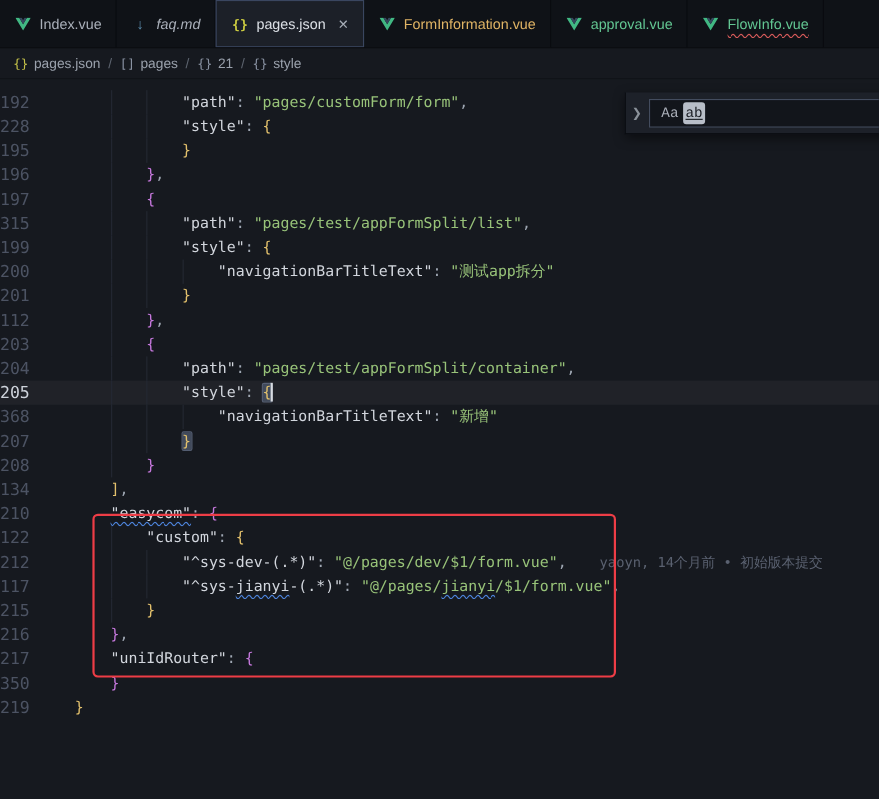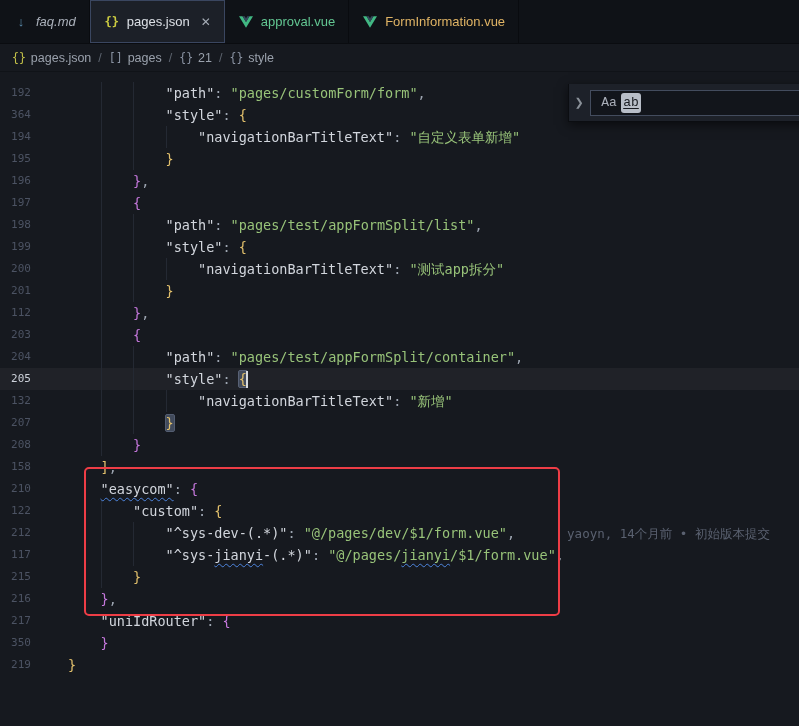--- a/index.html
+++ b/index.html
@@ -26,34 +26,34 @@
   .crumb{display:flex;align-items:center;gap:5px;cursor:pointer}
   .crumb .sym{font-family:"DejaVu Sans Mono",monospace;font-size:11.5px;color:#8a93a3}
   .crumb .sym.gold{color:#c5c249}
   .crumb-sep{margin:0 7px;color:#5d646f}
 
   
   .editor{position:relative;height:654px;background:#16191f;padding-top:10px;overflow:hidden}
   .code-line{display:flex;height:22px;line-height:22px;font-family:"DejaVu Sans Mono",monospace;font-size:13.5px}
   .code-line.active{background:rgba(255,255,255,.045)}
   .code-line.active .line-num{color:#cdd2da}
-  .line-num{flex:0 0 46px;text-align:center;padding-right:4px;color:#4c5363;font-size:11px;user-select:none}
+  .line-num{flex:0 0 46px;text-align:left;padding-right:4px;color:#4c5363;font-size:15px;user-select:none}
   .line-code{position:relative;flex:1;padding-left:22px;white-space:pre}
   .line-text{position:relative;z-index:1}
   .guide{position:absolute;top:0;bottom:0;width:1px;background:#242933;z-index:0}
 
   .tk-k{color:#d2d6dd}
   .tk-s{color:#98c379}
   .tk-p{color:#9fa7b3}
   .tk-g{color:#e2c06c}
   .tk-v{color:#c678dd}
   .tk-m{background:#414a5b;outline:1px solid rgba(135,150,180,.55);border-radius:1px}
   .tk-sq{text-decoration:underline wavy #4d84dd;text-decoration-thickness:1px;text-underline-offset:3px}
   .caret{display:inline-block;width:2px;height:17px;margin:0 -1px;background:#d7dbe0;vertical-align:middle;position:relative;top:-1px}
-  .blame{color:#5a6170;margin-left:52px;font-size:12.5px}
+  .blame{color:#5a6170;margin-left:30px;font-size:12.5px}
 
   
   .annotation-box{position:absolute;left:84px;top:395px;width:476px;height:149px;
                   border:2px solid #ee3d46;border-radius:5px;z-index:6;pointer-events:none}
 
   
   .find-widget{position:absolute;top:12px;left:568px;width:246px;height:38px;background:#1d2129;
                border:1px solid #0b0d11;border-top:none;box-shadow:0 3px 10px rgba(0,0,0,.55);
                display:flex;align-items:center;padding:0 6px 0 4px;gap:5px;z-index:7}
   .find-chevron{color:#8a9199;font-size:11px;cursor:pointer;width:12px;text-align:center}
@@ -65,52 +65,70 @@
             font-size:13px;border-radius:3px;cursor:pointer;flex:0 0 auto;
             font-family:Liberation Mono, monospace}
   .find-opt.word{text-decoration:underline;text-underline-offset:2px}
   .find-opt.on{background:#b8bec8;color:#171a20}
 </style>
 </head>
 <body>
 
 <div class="tabbar">
 
+  <div class="tab">
+    <span class="icon">
+      <svg width="14" height="12" viewBox="0 0 24 20">
+          <path d="M0 0 L12 20 L24 0 L18 0 L12 10 L6 0 Z" fill="#41b883"></path>
+          <path d="M6 0 L12 10 L18 0 L14.2 0 L12 3.8 L9.8 0 Z" fill="#35495e"></path>
+        </svg>
+    </span>
+    <span class="label">Index.vue</span>
+  </div>
 
   <div class="tab preview">
     <span class="icon md-glyph">↓</span>
     <span class="label">faq.md</span>
   </div>
 
   <div class="tab active">
     <span class="icon json-glyph">{}</span>
     <span class="label">pages.json</span>
     <span class="close-glyph">✕</span>
   </div>
 
+  <div class="tab modified">
+    <span class="icon">
+      <svg width="14" height="12" viewBox="0 0 24 20">
+          <path d="M0 0 L12 20 L24 0 L18 0 L12 10 L6 0 Z" fill="#41b883"></path>
+          <path d="M6 0 L12 10 L18 0 L14.2 0 L12 3.8 L9.8 0 Z" fill="#35495e"></path>
+        </svg>
+    </span>
+    <span class="label">FormInformation.vue</span>
+  </div>
+
   <div class="tab added">
     <span class="icon">
       <svg width="14" height="12" viewBox="0 0 24 20">
           <path d="M0 0 L12 20 L24 0 L18 0 L12 10 L6 0 Z" fill="#41b883"></path>
           <path d="M6 0 L12 10 L18 0 L14.2 0 L12 3.8 L9.8 0 Z" fill="#35495e"></path>
         </svg>
     </span>
     <span class="label">approval.vue</span>
   </div>
 
-  <div class="tab modified">
-    <span class="icon">
-      <svg width="14" height="12" viewBox="0 0 24 20">
-          <path d="M0 0 L12 20 L24 0 L18 0 L12 10 L6 0 Z" fill="#41b883"></path>
-          <path d="M6 0 L12 10 L18 0 L14.2 0 L12 3.8 L9.8 0 Z" fill="#35495e"></path>
-        </svg>
-    </span>
-    <span class="label">FormInformation.vue</span>
-  </div>
-
+  <div class="tab added">
+    <span class="icon">
+      <svg width="14" height="12" viewBox="0 0 24 20">
+          <path d="M0 0 L12 20 L24 0 L18 0 L12 10 L6 0 Z" fill="#41b883"></path>
+          <path d="M6 0 L12 10 L18 0 L14.2 0 L12 3.8 L9.8 0 Z" fill="#35495e"></path>
+        </svg>
+    </span>
+    <span class="label wavy">FlowInfo.vue</span>
+  </div>
 
 </div>
 
 <div class="breadcrumbs">
   <span class="crumb">
     <span class="sym gold">{}</span>
     <span>pages.json</span>
   </span>
   <span class="crumb-sep">/</span>
   <span class="crumb">
@@ -130,41 +148,37 @@
 </div>
 
 <div class="editor">
 
   <div>
       <div class="code-line">
         <div class="line-num">192</div>
         <div class="line-code"><span class="guide" style="left: calc(4ch + 22px);"></span><span class="guide" style="left: calc(8ch + 22px);"></span><span class="line-text">            <span class="tk-k">"path"</span><span class="tk-p">: </span><span class="tk-s">"pages/customForm/form"</span><span class="tk-p">,</span></span></div>
       </div>
       <div class="code-line">
-        <div class="line-num">364</div>
+        <div class="line-num">228</div>
         <div class="line-code"><span class="guide" style="left: calc(4ch + 22px);"></span><span class="guide" style="left: calc(8ch + 22px);"></span><span class="line-text">            <span class="tk-k">"style"</span><span class="tk-p">: </span><span class="tk-g">{</span></span></div>
-      </div>
-      <div class="code-line">
-        <div class="line-num">194</div>
-        <div class="line-code"><span class="guide" style="left: calc(4ch + 22px);"></span><span class="guide" style="left: calc(8ch + 22px);"></span><span class="guide" style="left: calc(12ch + 22px);"></span><span class="line-text">                <span class="tk-k">"navigationBarTitleText"</span><span class="tk-p">: </span><span class="tk-s">"自定义表单新增"</span></span></div>
       </div>
       <div class="code-line">
         <div class="line-num">195</div>
         <div class="line-code"><span class="guide" style="left: calc(4ch + 22px);"></span><span class="guide" style="left: calc(8ch + 22px);"></span><span class="line-text">            <span class="tk-g">}</span></span></div>
       </div>
       <div class="code-line">
         <div class="line-num">196</div>
         <div class="line-code"><span class="guide" style="left: calc(4ch + 22px);"></span><span class="line-text">        <span class="tk-v">}</span><span class="tk-p">,</span></span></div>
       </div>
       <div class="code-line">
         <div class="line-num">197</div>
         <div class="line-code"><span class="guide" style="left: calc(4ch + 22px);"></span><span class="line-text">        <span class="tk-v">{</span></span></div>
       </div>
       <div class="code-line">
-        <div class="line-num">198</div>
+        <div class="line-num">315</div>
         <div class="line-code"><span class="guide" style="left: calc(4ch + 22px);"></span><span class="guide" style="left: calc(8ch + 22px);"></span><span class="line-text">            <span class="tk-k">"path"</span><span class="tk-p">: </span><span class="tk-s">"pages/test/appFormSplit/list"</span><span class="tk-p">,</span></span></div>
       </div>
       <div class="code-line">
         <div class="line-num">199</div>
         <div class="line-code"><span class="guide" style="left: calc(4ch + 22px);"></span><span class="guide" style="left: calc(8ch + 22px);"></span><span class="line-text">            <span class="tk-k">"style"</span><span class="tk-p">: </span><span class="tk-g">{</span></span></div>
       </div>
       <div class="code-line">
         <div class="line-num">200</div>
         <div class="line-code"><span class="guide" style="left: calc(4ch + 22px);"></span><span class="guide" style="left: calc(8ch + 22px);"></span><span class="guide" style="left: calc(12ch + 22px);"></span><span class="line-text">                <span class="tk-k">"navigationBarTitleText"</span><span class="tk-p">: </span><span class="tk-s">"测试app拆分"</span></span></div>
       </div>
@@ -182,33 +196,33 @@
       </div>
       <div class="code-line">
         <div class="line-num">204</div>
         <div class="line-code"><span class="guide" style="left: calc(4ch + 22px);"></span><span class="guide" style="left: calc(8ch + 22px);"></span><span class="line-text">            <span class="tk-k">"path"</span><span class="tk-p">: </span><span class="tk-s">"pages/test/appFormSplit/container"</span><span class="tk-p">,</span></span></div>
       </div>
       <div class="code-line active">
         <div class="line-num">205</div>
         <div class="line-code"><span class="guide" style="left: calc(4ch + 22px);"></span><span class="guide" style="left: calc(8ch + 22px);"></span><span class="line-text">            <span class="tk-k">"style"</span><span class="tk-p">: </span><span class="tk-g tk-m">{</span><span class="caret"></span></span></div>
       </div>
       <div class="code-line">
-        <div class="line-num">132</div>
+        <div class="line-num">368</div>
         <div class="line-code"><span class="guide" style="left: calc(4ch + 22px);"></span><span class="guide" style="left: calc(8ch + 22px);"></span><span class="guide" style="left: calc(12ch + 22px);"></span><span class="line-text">                <span class="tk-k">"navigationBarTitleText"</span><span class="tk-p">: </span><span class="tk-s">"新增"</span></span></div>
       </div>
       <div class="code-line">
         <div class="line-num">207</div>
         <div class="line-code"><span class="guide" style="left: calc(4ch + 22px);"></span><span class="guide" style="left: calc(8ch + 22px);"></span><span class="line-text">            <span class="tk-g tk-m">}</span></span></div>
       </div>
       <div class="code-line">
         <div class="line-num">208</div>
         <div class="line-code"><span class="guide" style="left: calc(4ch + 22px);"></span><span class="line-text">        <span class="tk-v">}</span></span></div>
       </div>
       <div class="code-line">
-        <div class="line-num">158</div>
+        <div class="line-num">134</div>
         <div class="line-code"><span class="line-text">    <span class="tk-g">]</span><span class="tk-p">,</span></span></div>
       </div>
       <div class="code-line">
         <div class="line-num">210</div>
         <div class="line-code"><span class="line-text">    <span class="tk-k tk-sq">"easycom"</span><span class="tk-p">: </span><span class="tk-v">{</span></span></div>
       </div>
       <div class="code-line">
         <div class="line-num">122</div>
         <div class="line-code"><span class="guide" style="left: calc(4ch + 22px);"></span><span class="line-text">        <span class="tk-k">"custom"</span><span class="tk-p">: </span><span class="tk-g">{</span></span></div>
       </div>

